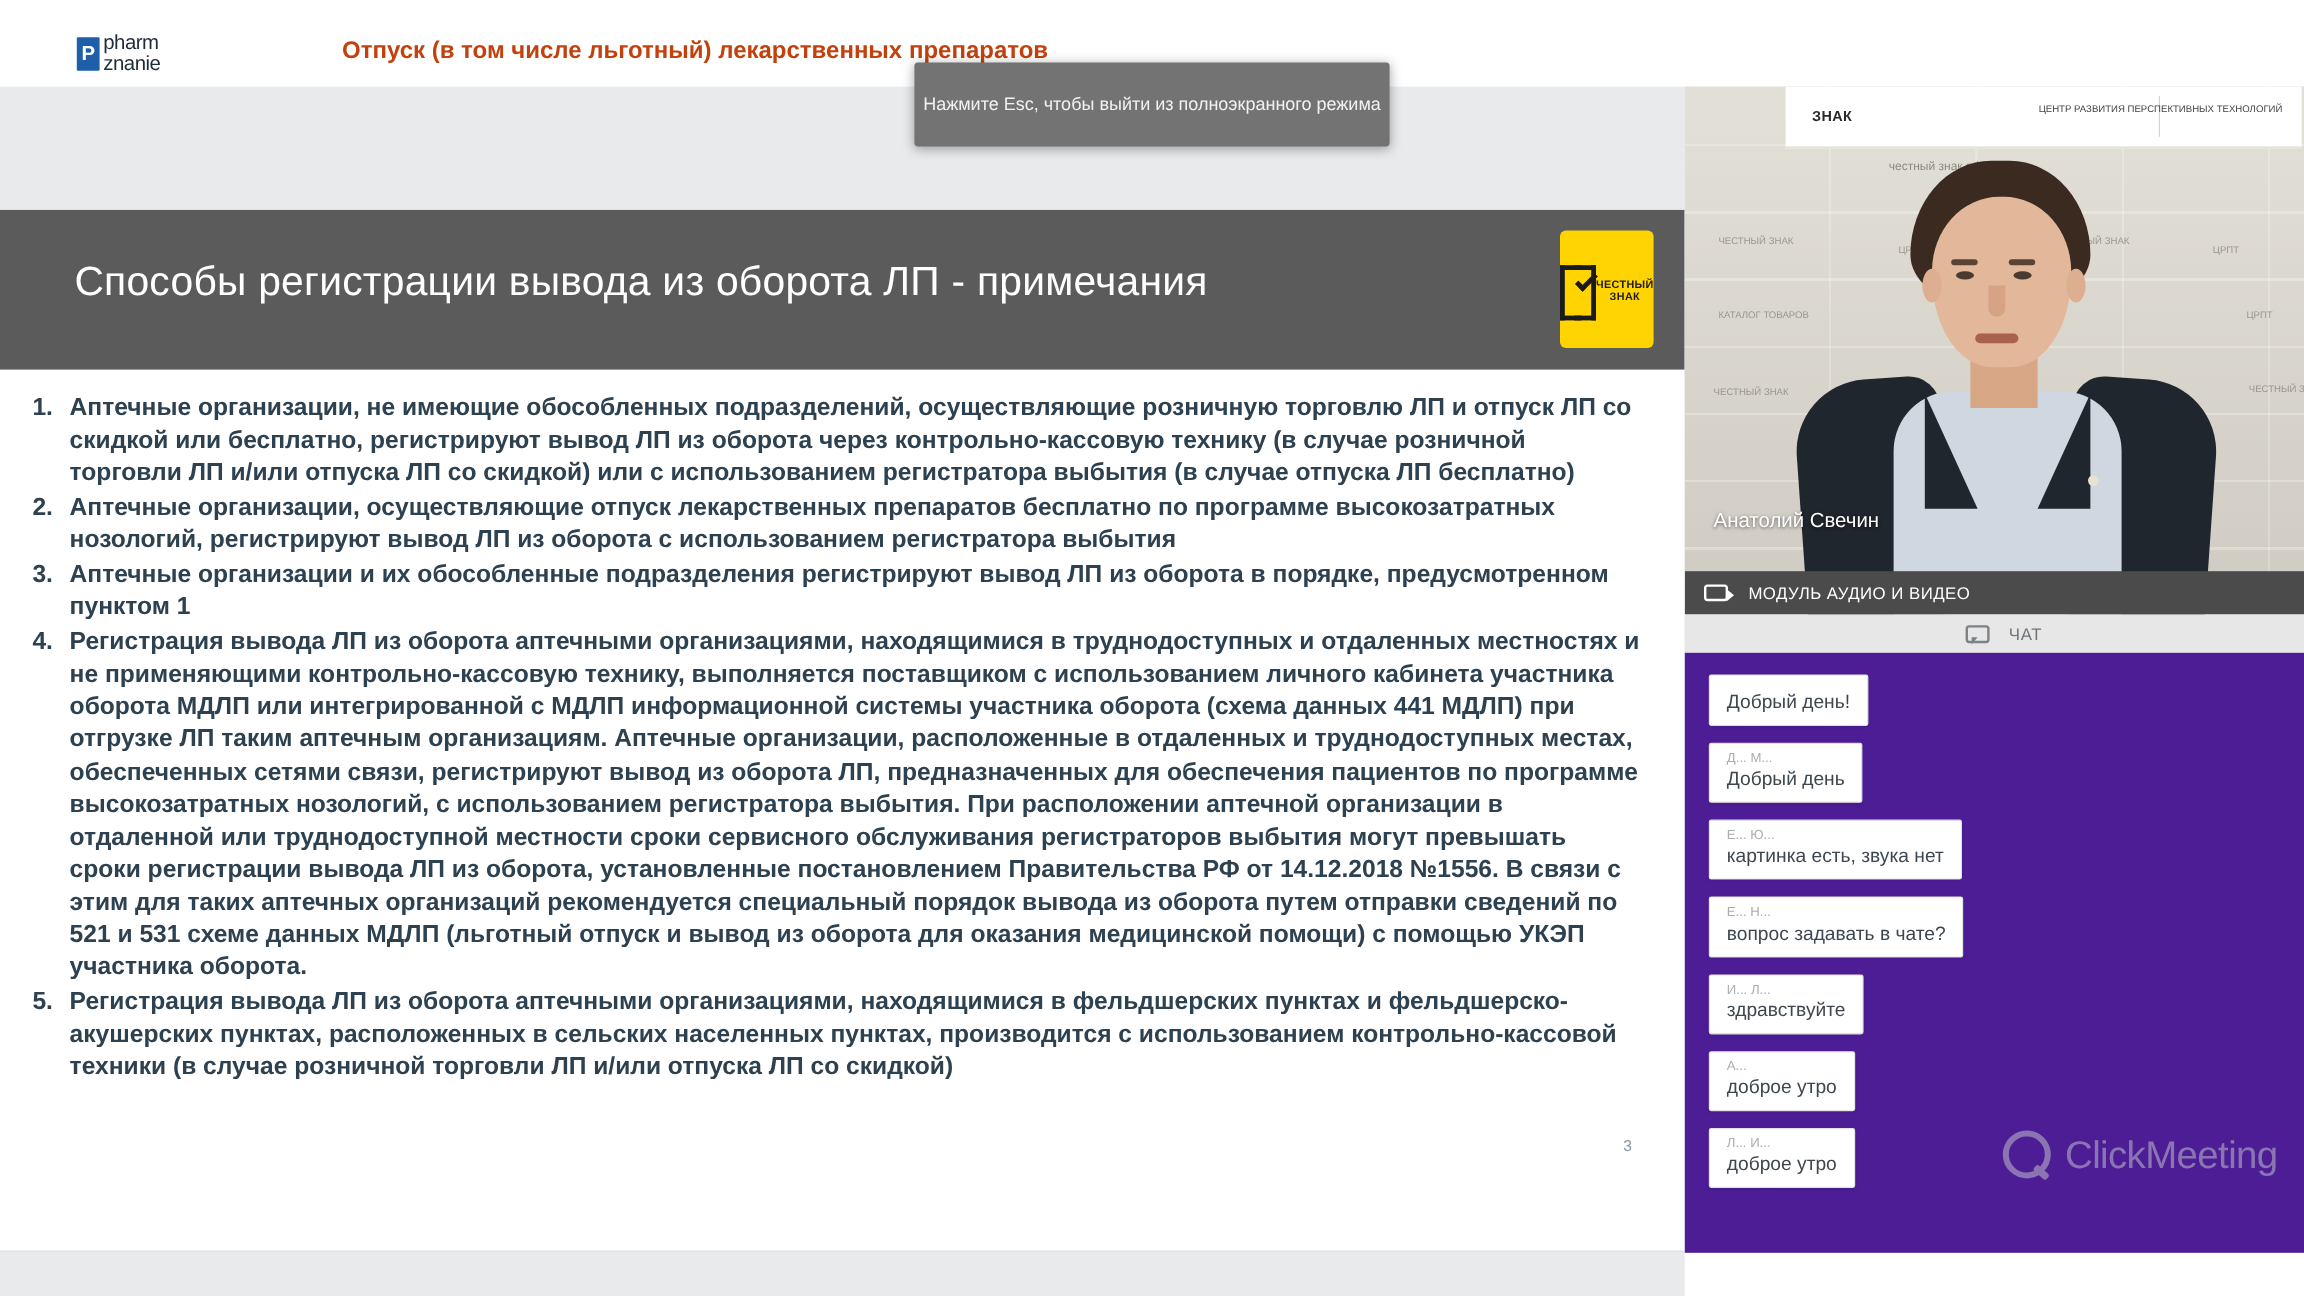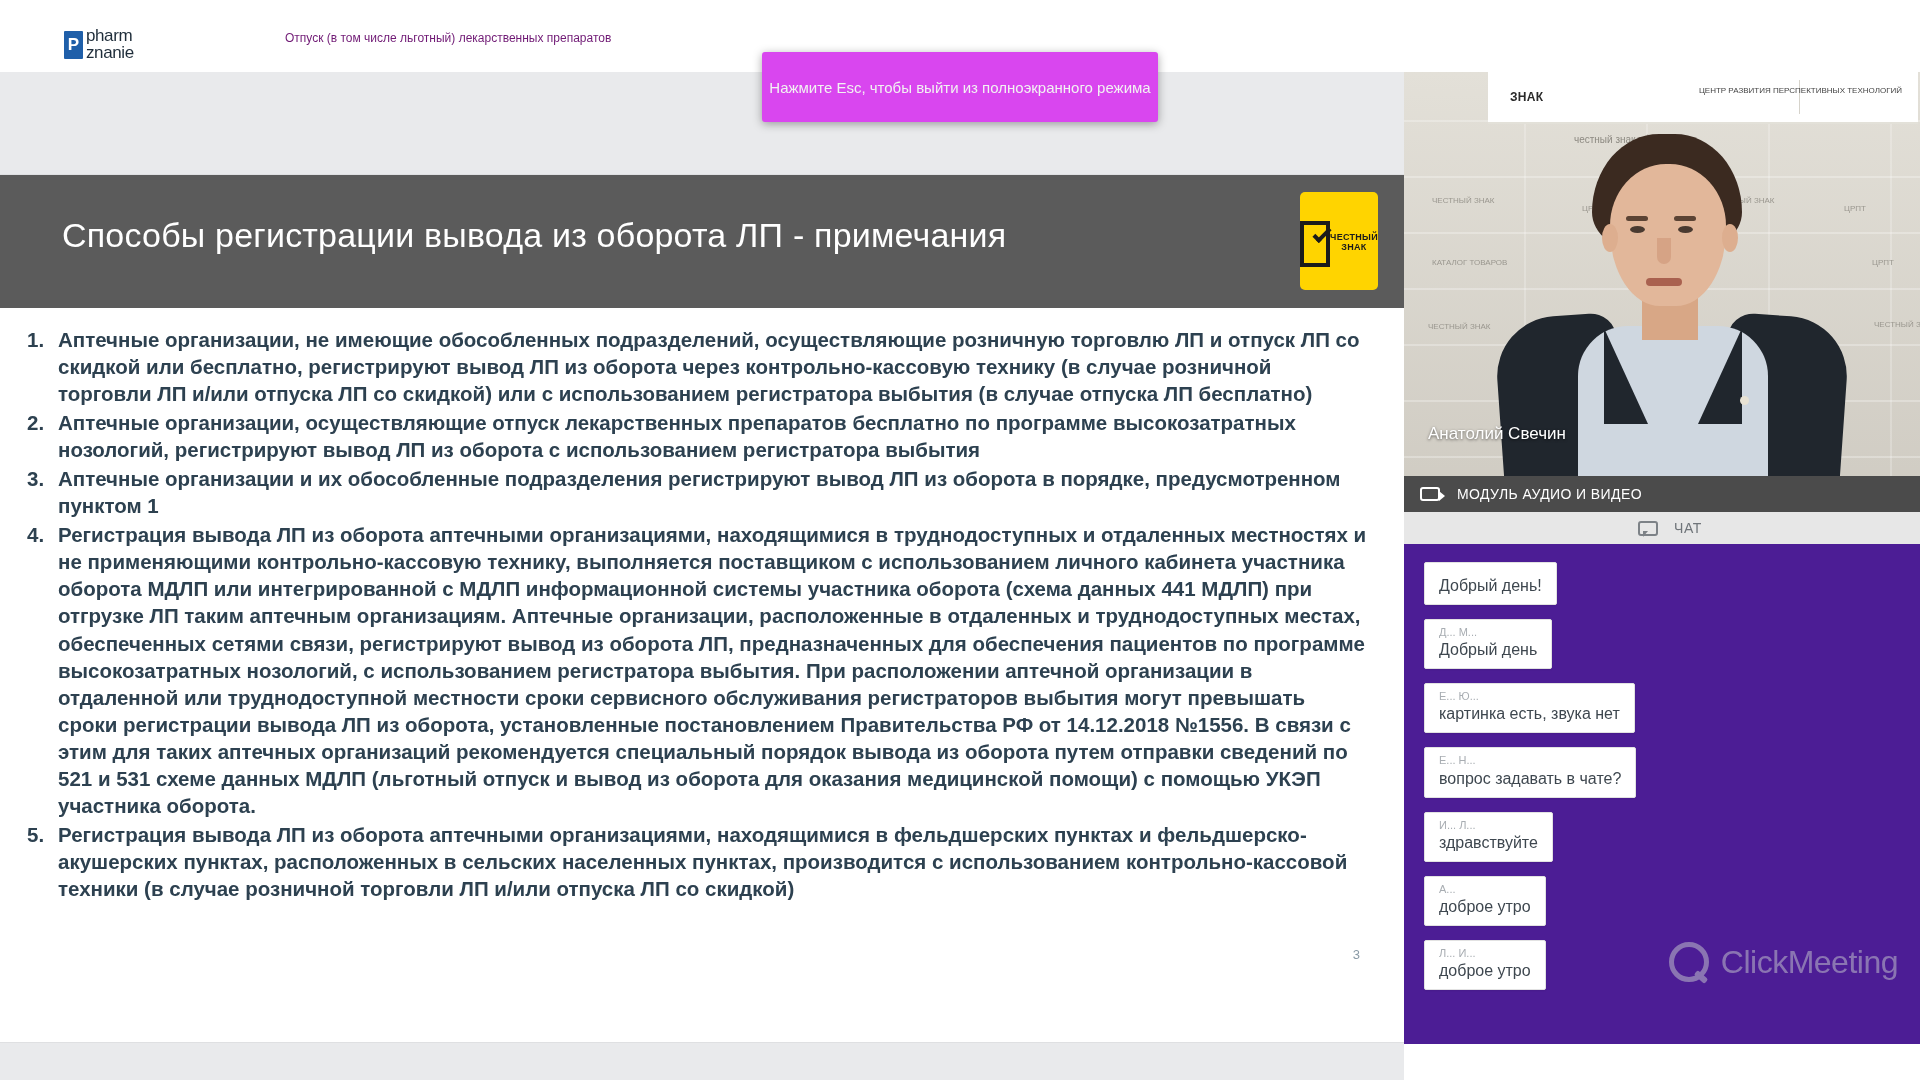--- a/index.html
+++ b/index.html
@@ -47,31 +47,32 @@
     color: #1f2d3a;
     font-weight: normal;
     font-size: 17px;
     letter-spacing: -0.4px;
   }
   .logo-text .l2 { color: #1f2d3a; }
 
   .webinar-title {
     position: absolute;
     left: 285px; top: 31px;
-    font-size: 12px;
-    color: #701a75;
+    font-size: 20px;
+    color: #c2410c;
     white-space: nowrap;
+    font-weight: bold;
   }
 
   
   .esc-toast {
     position: absolute;
     left: 762px; top: 52px;
     width: 396px; height: 70px;
-    background: #d946ef;
+    background: #737373;
     border-radius: 3px;
     display: flex; align-items: center; justify-content: center;
     z-index: 60;
     box-shadow: 0 2px 10px rgba(0,0,0,0.35);
   }
   .esc-toast span {
     color: #f2f2f2;
     font-size: 15px;
   }
 

